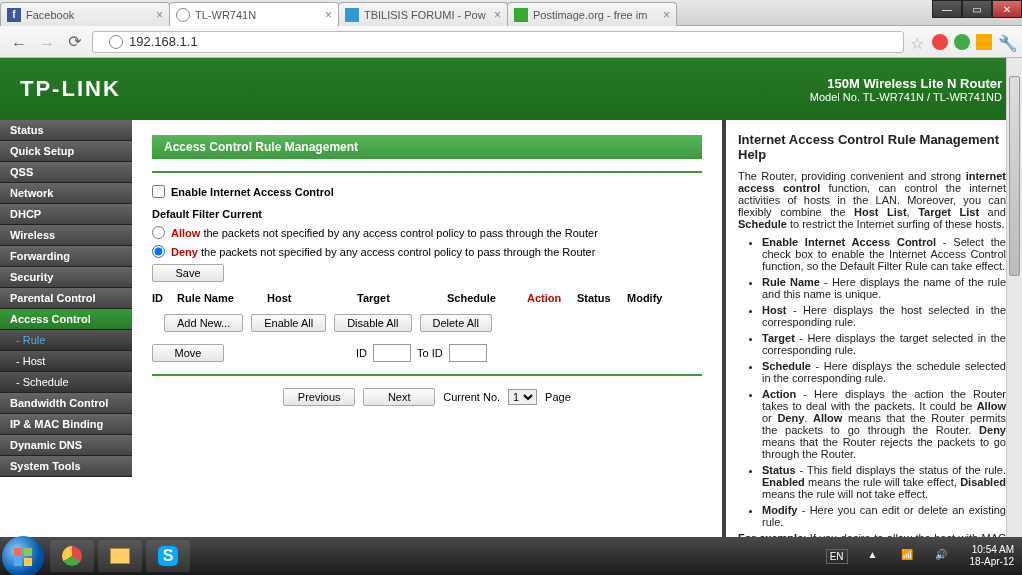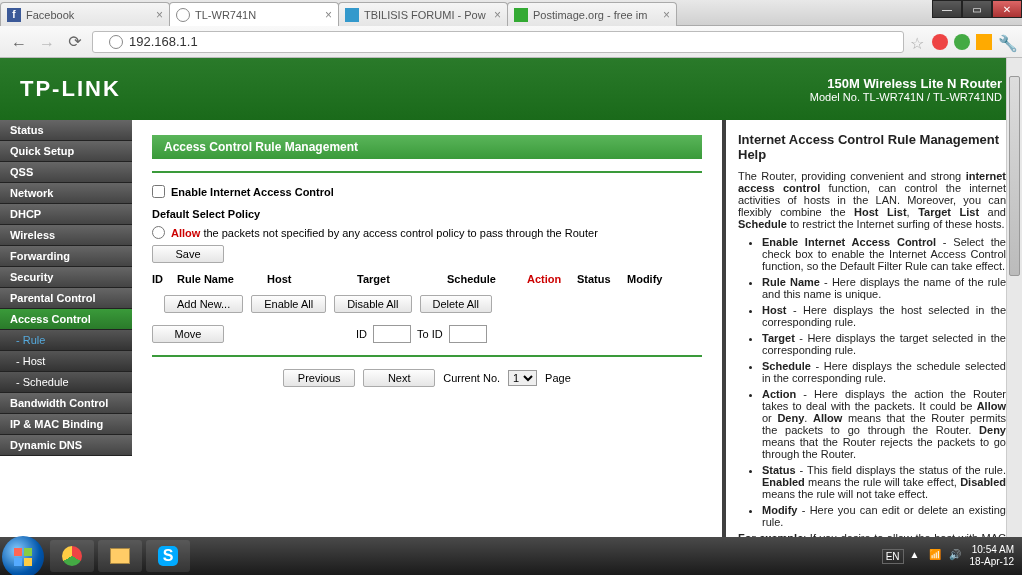--- a/index.html
+++ b/index.html
@@ -58,21 +58,21 @@
 .help h3 { font-size: 13px; margin-bottom: 8px; }
 .help p { text-align: justify; margin-bottom: 6px; }
 .help ul { padding-left: 24px; margin: 4px 0; }
 .help li { margin-bottom: 4px; text-align: justify; }
 .help b { font-weight: bold; }
 
 
 .taskbar { position: absolute; bottom: 0; left: 0; right: 0; height: 38px; background: linear-gradient(#4a4a4a,#1a1a1a); display: flex; align-items: center; }
 .start-orb { width: 42px; height: 42px; border-radius: 50%; background: radial-gradient(circle at 35% 35%, #8cf, #05a 60%, #037); margin: 0 4px -2px 2px; display: flex; align-items: center; justify-content: center; }
 .tb-app { width: 44px; height: 32px; margin: 0 2px; background: rgba(255,255,255,0.1); border-radius: 3px; display: flex; align-items: center; justify-content: center; }
-.tray { margin-left: auto; display: flex; align-items: center; gap: 6px; color: #fff; font-size: 10px; padding-right: 8px; }
+.tray { margin-left: auto; display: flex; align-items: center; gap: 20px; color: #fff; font-size: 10px; padding-right: 8px; }
 .tray-time { text-align: right; line-height: 12px; }
 .tray-icon { width: 14px; height: 14px; }
 .scrollbar-v { position: absolute; right: 0; top: 58px; bottom: 38px; width: 16px; background: #e8e8e8; border-left: 1px solid #ccc; }
 .scroll-thumb { position: absolute; left: 2px; right: 2px; top: 18px; height: 200px; background: linear-gradient(#ddd,#bbb); border: 1px solid #999; border-radius: 2px; }
 </style>
 </head>
 <body>
 
 <div class="window-controls">
   <div class="wc-btn">—</div>
@@ -137,33 +137,38 @@
     <div class="sidebar-item">Forwarding</div>
     <div class="sidebar-item">Security</div>
     <div class="sidebar-item">Parental Control</div>
     <div class="sidebar-item sidebar-active">Access Control</div>
     <div class="sidebar-item sidebar-sub sidebar-sub-active">- Rule</div>
     <div class="sidebar-item sidebar-sub">- Host</div>
     <div class="sidebar-item sidebar-sub">- Schedule</div>
     <div class="sidebar-item">Bandwidth Control</div>
     <div class="sidebar-item">IP &amp; MAC Binding</div>
     <div class="sidebar-item">Dynamic DNS</div>
+    <div class="sidebar-item">System Tools</div>
   </div>
 
   <div class="main">
     <div class="section-title">Access Control Rule Management</div>
     <hr class="hr-green">
     <div class="row">
       <input type="checkbox" style="">
       <label style="font-weight:bold">Enable Internet Access Control</label>
     </div>
-    <div class="subhead">Default Select Policy</div>
+    <div class="subhead">Default Filter Current</div>
     <div class="row">
       <input type="radio" name="pol" style="">
       <span class="radio-label"><span class="red">Allow</span><span> the packets not specified by any access control policy to pass through the Router</span></span>
+    </div>
+    <div class="row">
+      <input type="radio" name="pol" checked="" style="">
+      <span class="radio-label"><span class="red">Deny</span><span> the packets not specified by any access control policy to pass through the Router</span></span>
     </div>
     <div class="row">
         <button class="btn btn-wide">Save</button>
       </div>
     <div class="table-head">
       <span class="th" style="width:25px">ID</span>
       <span class="th" style="width:90px">Rule Name</span>
       <span class="th" style="width:90px">Host</span>
       <span class="th" style="width:90px">Target</span>
       <span class="th" style="width:80px">Schedule</span>

